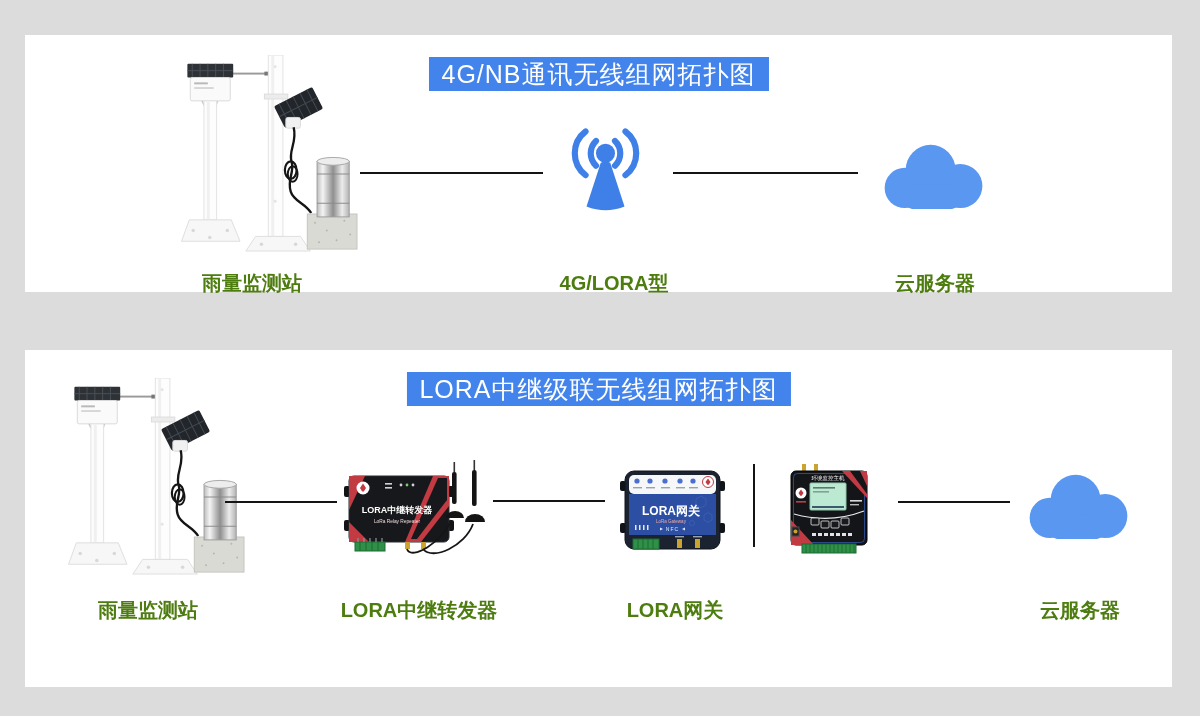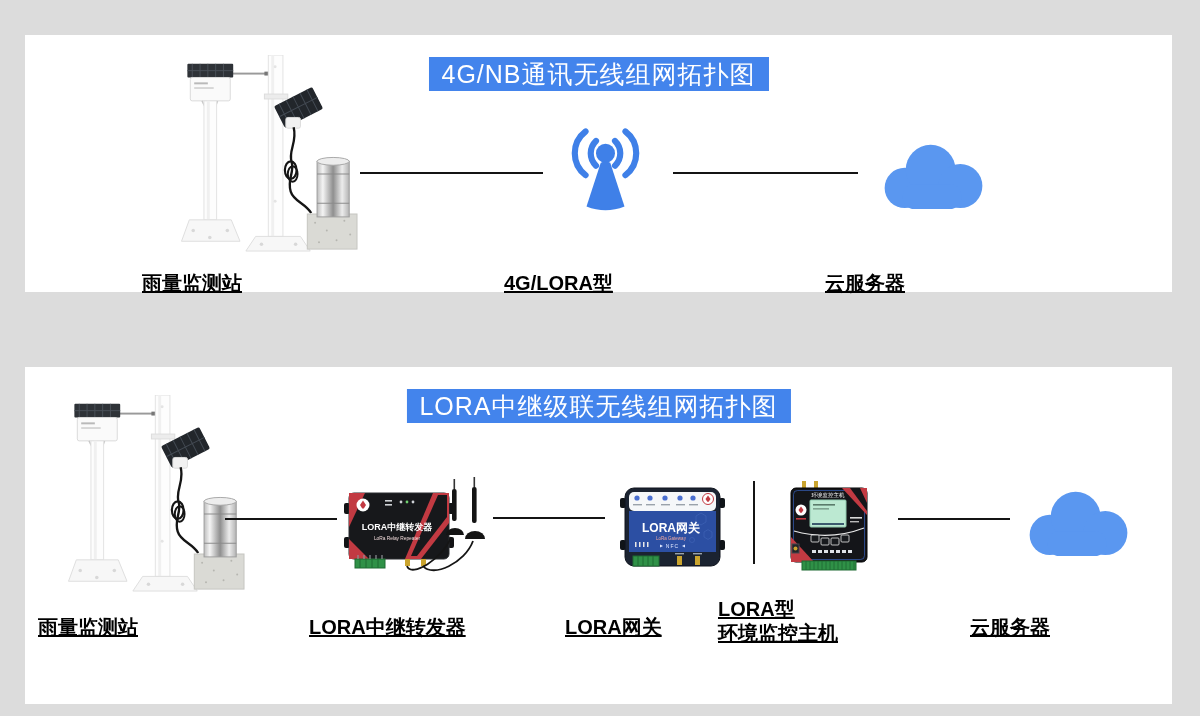--- a/index.html
+++ b/index.html
@@ -5,31 +5,30 @@
   html,body{margin:0;padding:0;}
   body{
     width:1200px;height:716px;position:relative;overflow:hidden;
     background:#dcdcdc;
     font-family:"Liberation Sans","DejaVu Sans",sans-serif;
   }
   .panel{
     position:absolute;left:25px;width:1147px;background:#ffffff;
   }
   .panel.top{top:35px;height:257px;}
-  .panel.bottom{top:367px;height:337px;}
+  .panel.bottom{top:350px;height:337px;}
   .title-badge{
     position:absolute;top:22px;left:50%;transform:translateX(-50%);
     background:#4384ec;color:#ffffff;font-size:25px;line-height:34px;
     padding:0 13px;white-space:nowrap;letter-spacing:1px;
   }
   .node-label{
-    position:absolute;width:220px;text-align:left;
-    font-size:20px;font-weight:600;color:#000000;line-height:24px;
+    position:absolute;width:220px;text-align:center;
+    font-size:20px;font-weight:600;color:#4d7c0f;line-height:24px;
     white-space:nowrap;
-    text-decoration:underline;
   }
   .node-label.two-line{white-space:normal;}
   .h-line{position:absolute;height:2px;background:#141414;}
   .v-line{position:absolute;width:2px;background:#141414;}
   .icon-wrap{position:absolute;}
   svg{display:block;}
   .cloud-svg{color:#5a97f0;}
 </style>
 </head>
 <body>
@@ -307,24 +306,20 @@
           <rect x="40" y="69" width="4" height="3"></rect>
         <rect x="46" y="69" width="4" height="3"></rect>
           <rect x="52" y="69" width="4" height="3"></rect>
         <rect x="58" y="69" width="4" height="3"></rect>
       </g>
 
       <rect x="12" y="80" width="54" height="9" fill="#2f9147" stroke="#1f6b33"></rect>
       <path d="M16,80 v9 M20,80 v9 M24,80 v9 M28,80 v9 M32,80 v9 M36,80 v9 M40,80 v9 M44,80 v9 M48,80 v9 M52,80 v9 M56,80 v9 M60,80 v9 M64,80 v9" stroke="#1f6b33" stroke-width="0.9"></path>
     </svg>
   </div>
-  <div class="node-label two-line" style="left:693px;top:230px;">
-    <div>LORA型</div>
-    <div>环境监控主机</div>
-  </div>
 
   <div class="h-line" style="left:873px;top:151px;width:112px;"></div>
 
   <div class="icon-wrap cloud-svg" style="left:996px;top:118px;">
     <svg width="115" height="75" viewBox="0 0 120 78">
         <use href="#cloudShape"></use>
       </svg>
   </div>
   <div class="node-label" style="left:945px;top:248px;">云服务器</div>
 </section>

